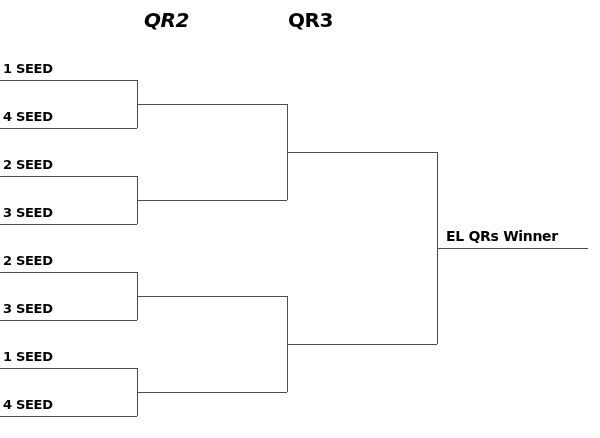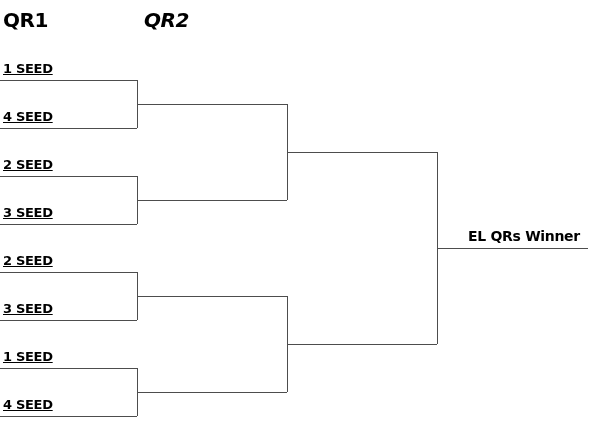--- a/index.html
+++ b/index.html
@@ -19,39 +19,38 @@
     font-weight: 700;
     letter-spacing: -0.5px;
     white-space: nowrap;
   }
   .seed-label {
     position: absolute;
     font-size: 13px;
     font-weight: 700;
     letter-spacing: -0.3px;
     white-space: nowrap;
-    text-decoration: underline;
   }
   .winner-label {
     position: absolute;
     font-size: 14px;
     font-weight: 700;
     letter-spacing: -0.3px;
     white-space: nowrap;
   }
   .h { position: absolute; height: 0; border-top: 1px solid #4d4d4d; }
   .v { position: absolute; width: 0;  border-left: 1px solid #4d4d4d; }
 </style>
 </head>
 <body>
 
 <div class="bracket">
 
-  <div class="round-header" style="left:3px;   top:8px;">QR1</div>
   <div class="round-header" style="left:144px; top:8px;font-style:italic;">QR2</div>
+  <div class="round-header" style="left:288px; top:8px;">QR3</div>
 
   <div class="seed-label" style="left:3px; top:61px;">1 SEED</div>
   <div class="seed-label" style="left:3px; top:109px;">4 SEED</div>
   <div class="seed-label" style="left:3px; top:157px;">2 SEED</div>
   <div class="seed-label" style="left:3px; top:205px;">3 SEED</div>
   <div class="seed-label" style="left:3px; top:253px;">2 SEED</div>
   <div class="seed-label" style="left:3px; top:301px;">3 SEED</div>
   <div class="seed-label" style="left:3px; top:349px;">1 SEED</div>
   <div class="seed-label" style="left:3px; top:397px;">4 SEED</div>
 
@@ -75,16 +74,16 @@
   <div class="h" style="left:137px; top:392px; width:150px;"></div>
 
   <div class="v" style="left:287px; top:104px; height:96px;"></div>
   <div class="v" style="left:287px; top:296px; height:96px;"></div>
 
   <div class="h" style="left:287px; top:152px; width:150px;"></div>
   <div class="h" style="left:287px; top:344px; width:150px;"></div>
 
   <div class="v" style="left:437px; top:152px; height:192px;"></div>
 
-  <div class="winner-label" style="left:468px; top:228px;">EL QRs Winner</div>
+  <div class="winner-label" style="left:446px; top:228px;">EL QRs Winner</div>
   <div class="h" style="left:437px; top:248px; width:151px;"></div>
 
 </div>
 
 </body></html>

